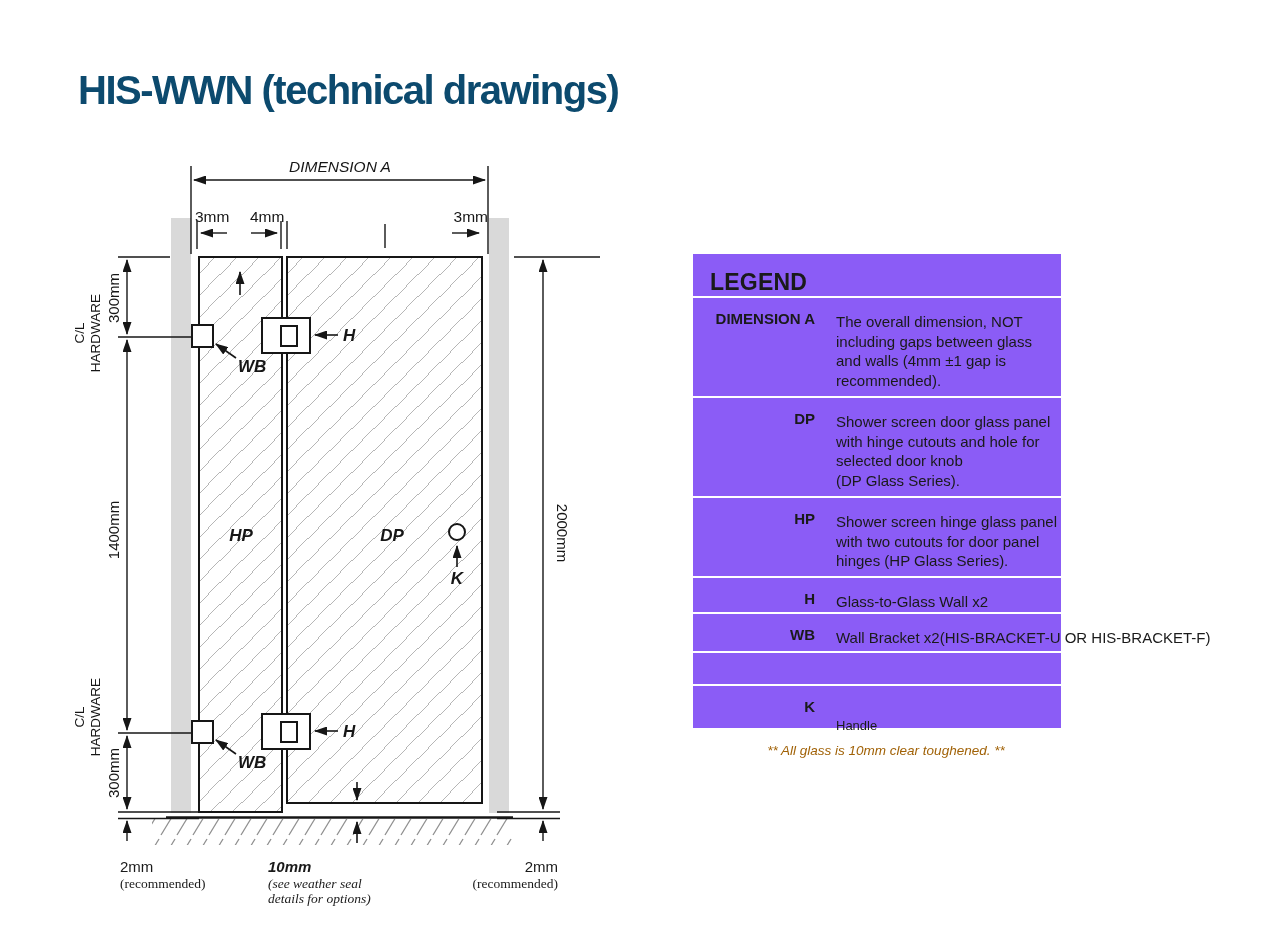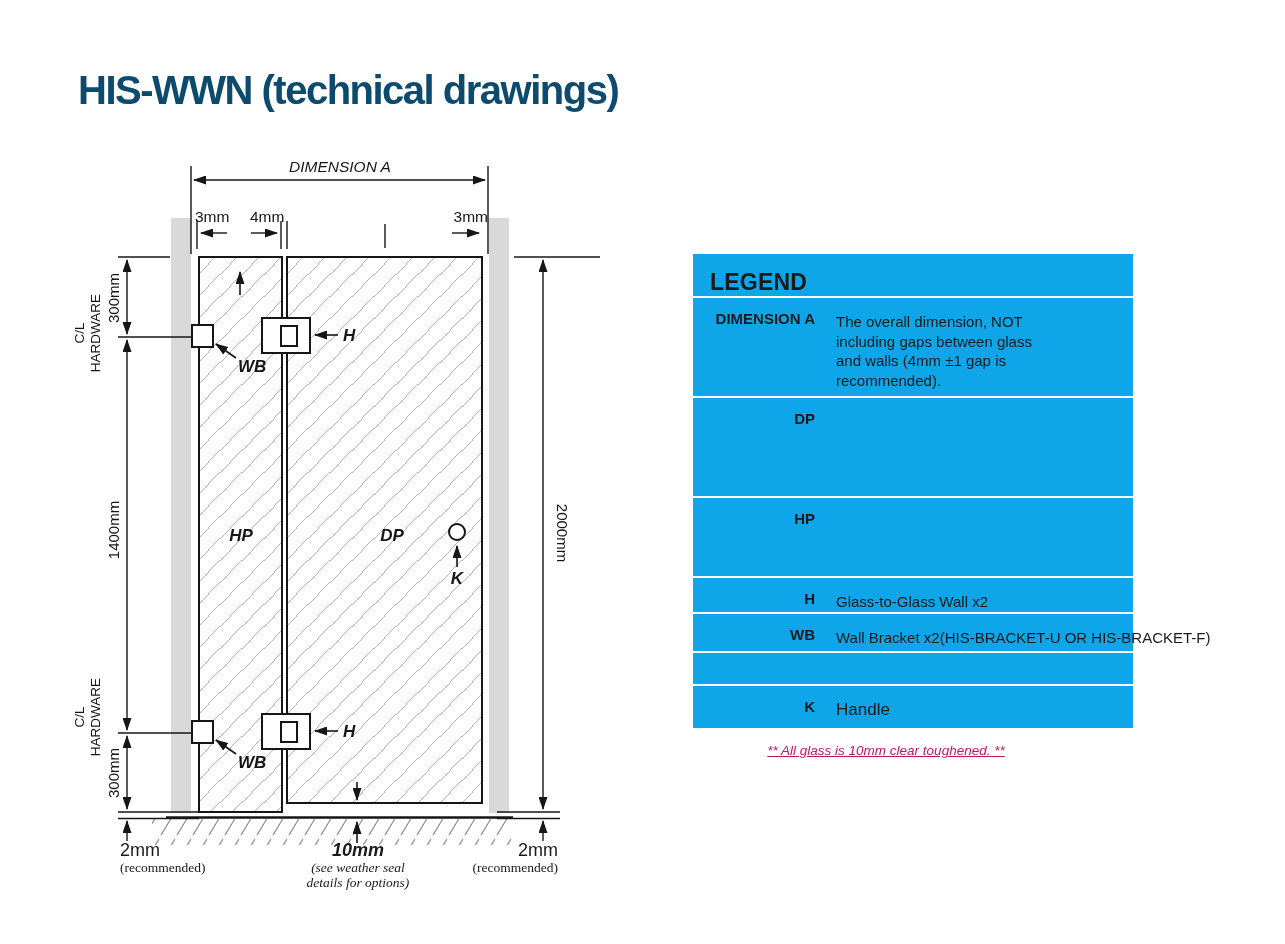--- a/index.html
+++ b/index.html
@@ -11,48 +11,48 @@
   svg.drawing{position:absolute;left:70px;top:140px;width:555px;height:765px;}
   svg.drawing text{fill:#161616;}
   .dimtxt{font-size:15.5px;}
   .ital{font-style:italic;}
   .plabel{font-size:17px;font-weight:bold;font-style:italic;}
   .vtxt{font-size:15px;}
   .cltxt{font-size:13.5px;}
 
   
   .bnote{position:absolute;line-height:15px;}
-  .bnote .big{font-size:18px;line-height:19px;}
+  .bnote .big{font-size:15px;line-height:19px;margin-top:16px;}
   .bnote .small{font-size:13.5px;white-space:pre-line;font-family:Liberation Serif, serif;}
   .bn-left{left:120px;top:841px;text-align:left;}
-  .bn-mid{left:268px;top:841px;width:180px;text-align:center;font-style:italic;}
+  .bn-mid{left:268px;top:841px;width:180px;text-align:left;font-style:italic;}
   .bn-mid .big{font-weight:bold;}
   .bn-right{left:446px;top:841px;width:112px;text-align:right;}
 
   
-  .legend{position:absolute;left:693px;top:254px;width:440px;height:474px;
-          background:#0ea5e9;}
+  .legend{position:absolute;left:693px;top:254px;width:368px;height:474px;
+          background:#8b5cf6;}
   .legend-head{height:42px;padding:15px 0 0 17px;box-sizing:border-box;
                font-size:23px;font-weight:bold;letter-spacing:0.2px;}
   .lrow{display:flex;border-top:2px solid #ffffff;box-sizing:border-box;}
   .lrow .term{width:122px;flex:0 0 122px;text-align:right;font-weight:bold;
               font-size:15px;padding-top:12px;}
   .lrow .desc{margin-left:21px;padding-top:14px;font-size:15px;
               line-height:19.5px;white-space:pre-line;width:245px;}
   .lrow.r1{min-height:100px;}
   .lrow.r2{min-height:100px;}
   .lrow.r3{min-height:80px;}
   .lrow.r4{min-height:31px;}
   .lrow.r5{min-height:39px;}
   .lrow.r5 .desc{white-space:nowrap;width:auto;overflow:visible;}
   .lrow.r6{min-height:33px;}
   .lrow.r7{min-height:46px;}
-  .lrow.r7 .desc{font-size:17px;}
+  .lrow.r7 .desc{font-size:13px;margin-top:16px;}
   .footnote{position:absolute;left:693px;top:743px;width:386px;text-align:center;
-            font-style:italic;font-size:13.5px;color:#be185d;text-decoration:underline;}
+            font-style:italic;font-size:13.5px;color:#a16207;}
 </style>
 </head>
 <body>
 
 <div class="stage">
 
   <div class="title">HIS-WWN (technical drawings)</div>
 
   <svg class="drawing" viewBox="70 140 555 765" xmlns="http://www.w3.org/2000/svg">
     <defs>
@@ -182,23 +182,30 @@
     <div class="legend-head">LEGEND</div>
     <div class="lrow r1">
       <div class="term">DIMENSION A</div>
       <div class="desc">The overall dimension, NOT
 including gaps between glass
 and walls (4mm ±1 gap is
 recommended).</div>
     </div>
     <div class="lrow r2">
       <div class="term">DP</div>
+      <div class="desc">Shower screen door glass panel
+with hinge cutouts and hole for
+selected door knob
+(DP Glass Series).</div>
     </div>
     <div class="lrow r3">
       <div class="term">HP</div>
+      <div class="desc">Shower screen hinge glass panel
+with two cutouts for door panel
+hinges (HP Glass Series).</div>
     </div>
     <div class="lrow r4">
       <div class="term">H</div>
       <div class="desc">Glass-to-Glass Wall x2</div>
     </div>
     <div class="lrow r5">
       <div class="term">WB</div>
       <div class="desc">Wall Bracket x2(HIS-BRACKET-U OR HIS-BRACKET-F)</div>
     </div>
     <div class="lrow r6">

